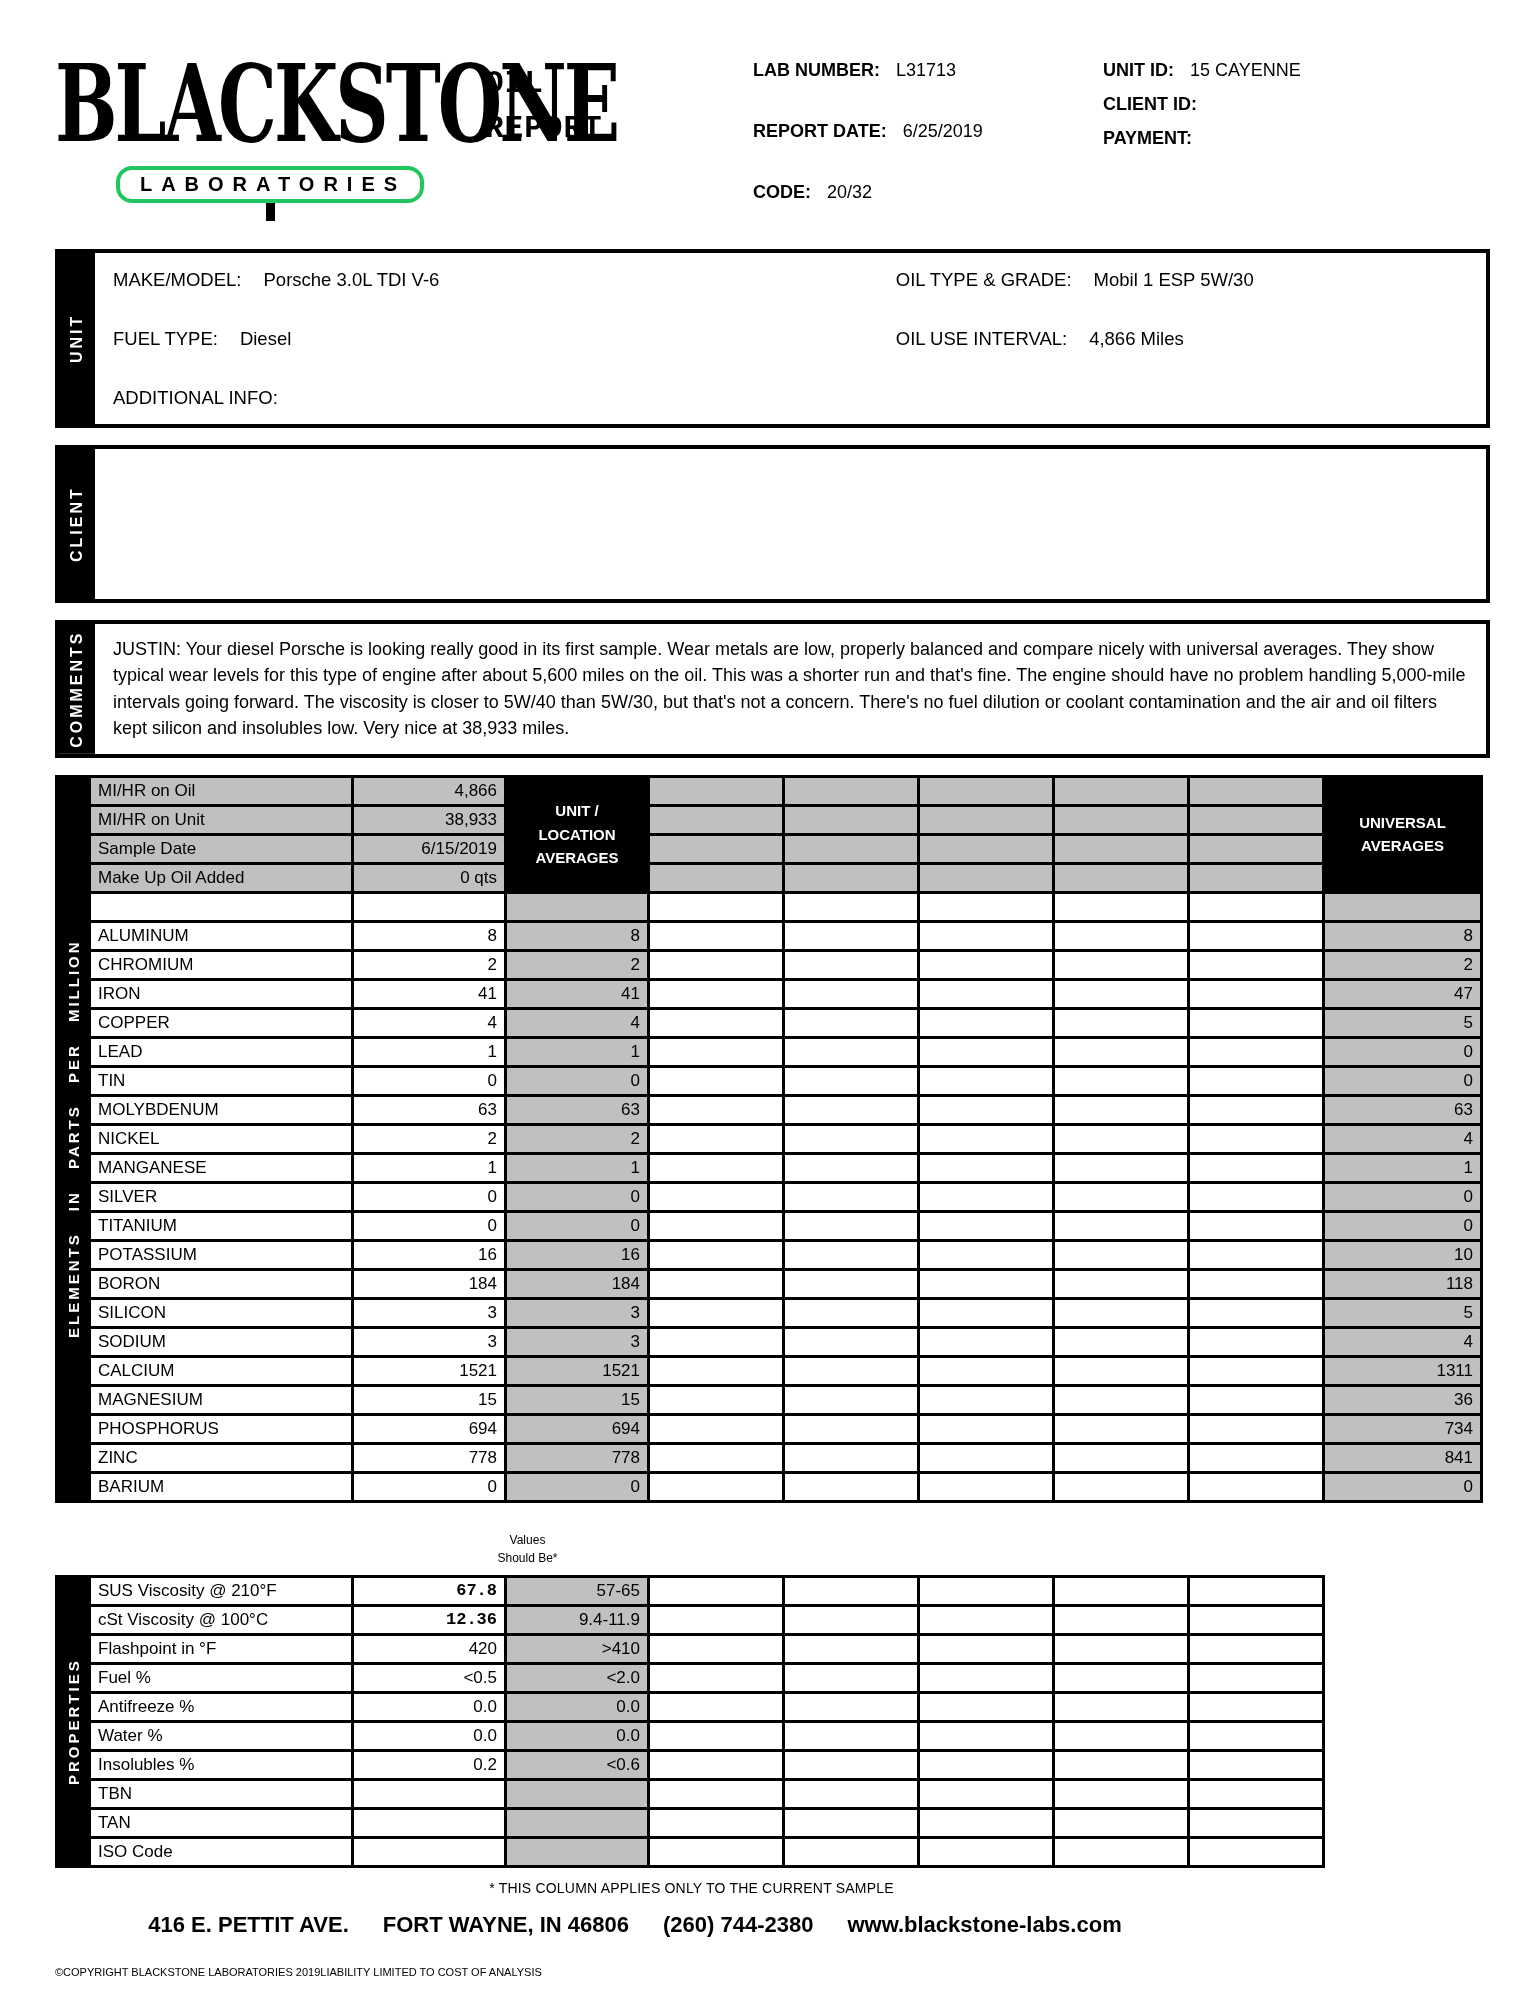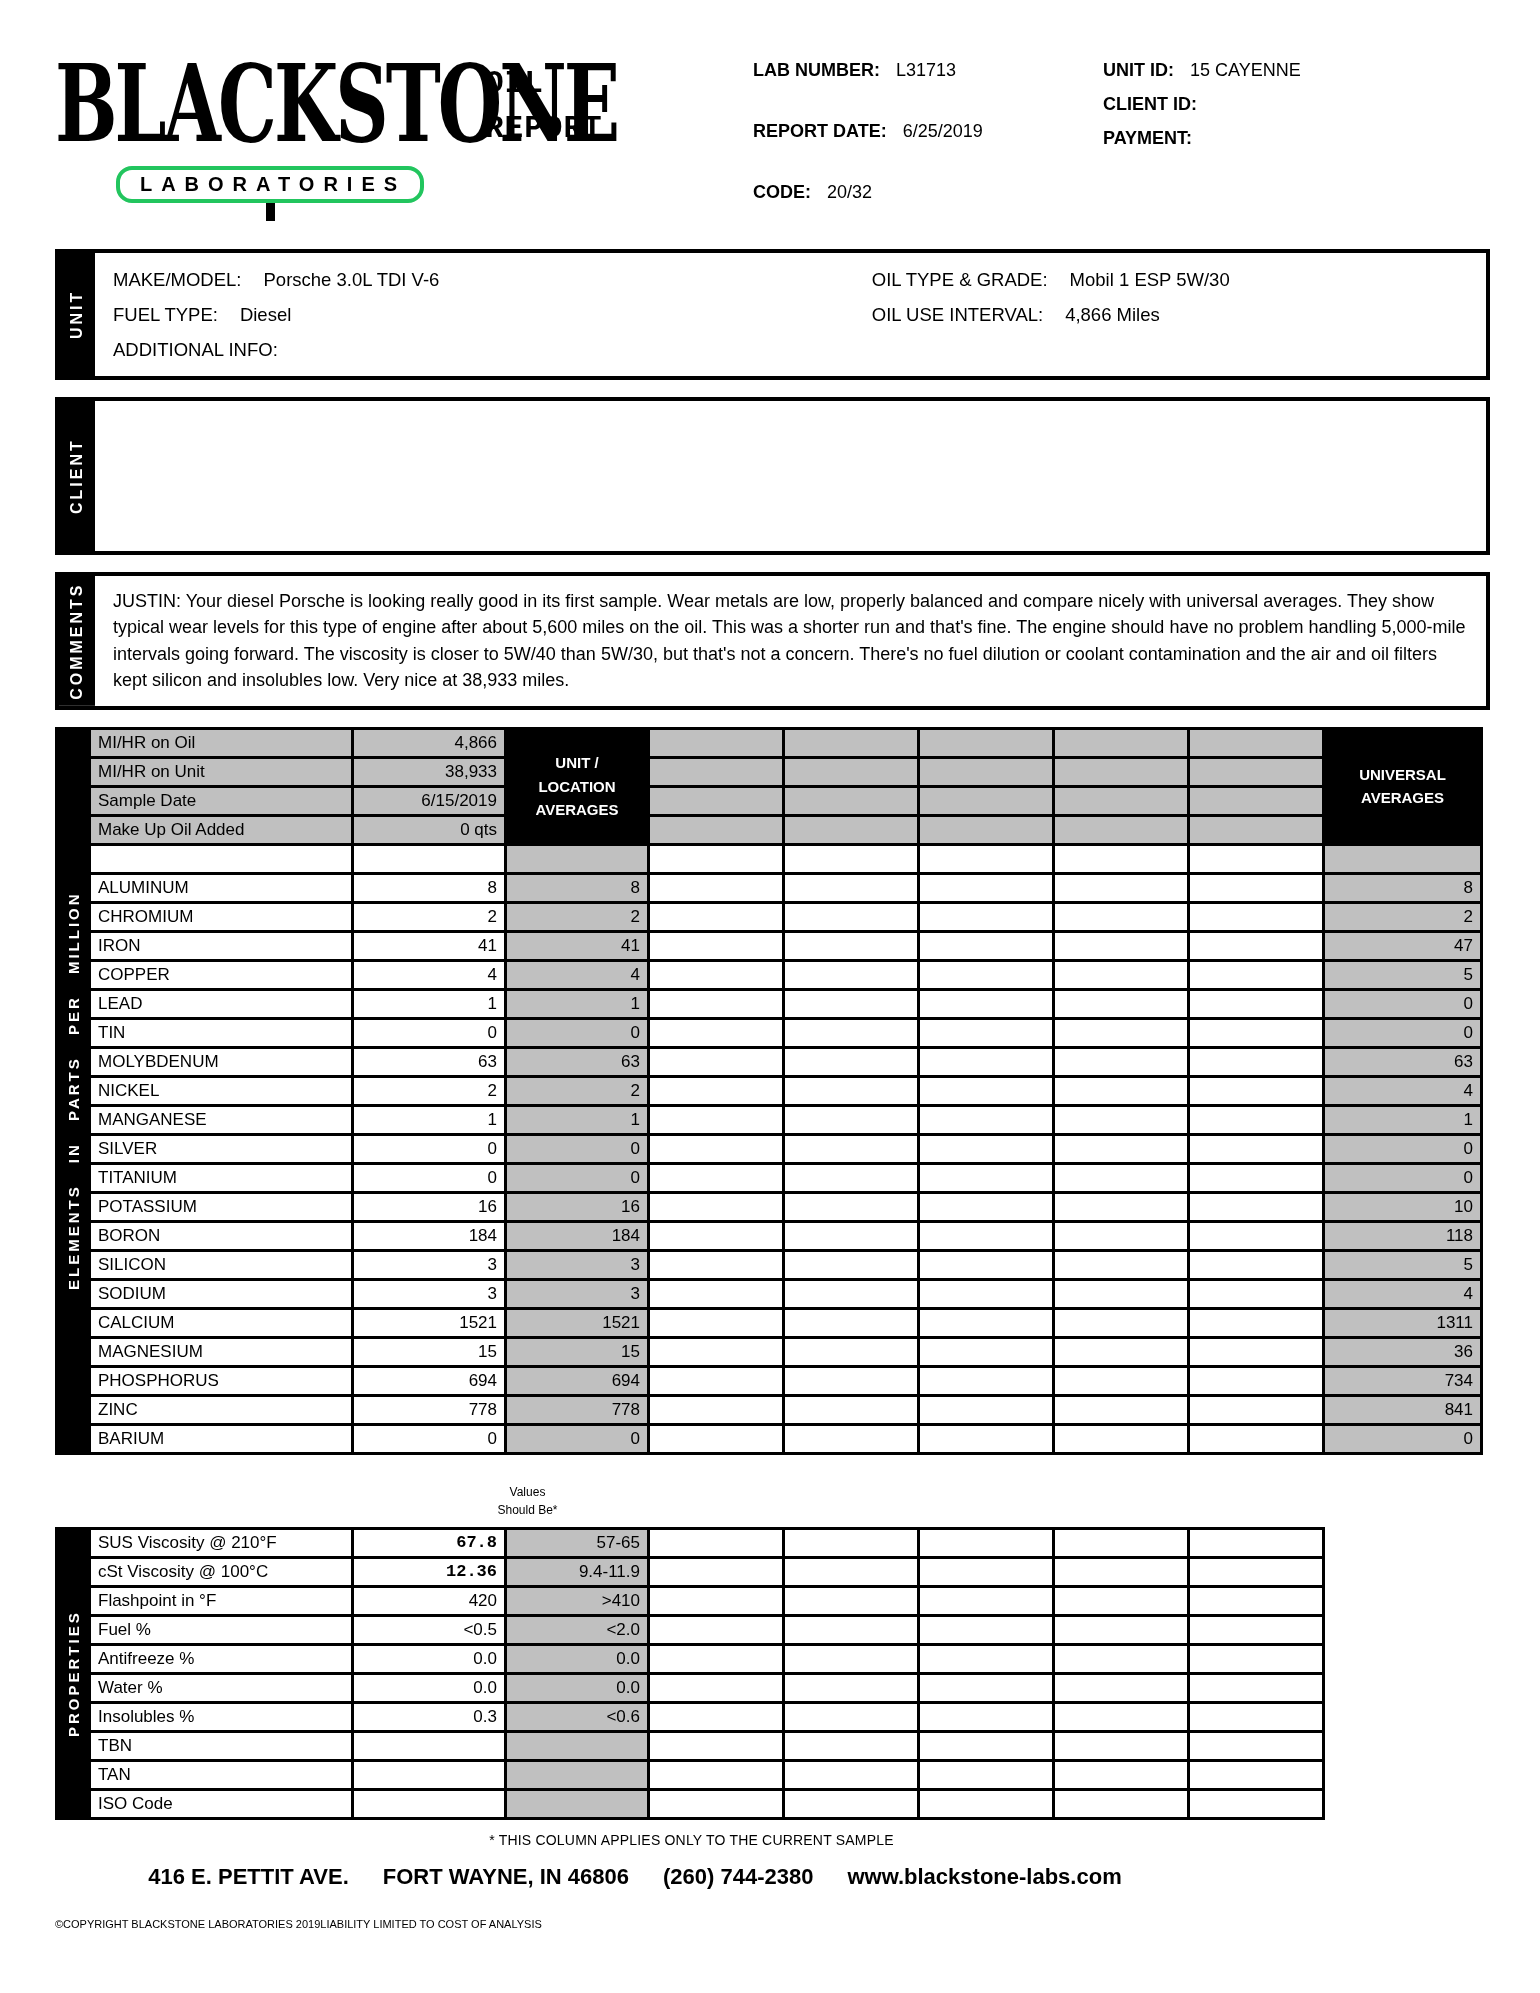--- a/index.html
+++ b/index.html
@@ -41,21 +41,21 @@
   
   .secbox { border: 4px solid #000; display: flex; margin-bottom: 17px; width: 1435px; }
   .side {
     width: 36px; background: #000; color: #fff;
     display: flex; align-items: center; justify-content: center;
     writing-mode: vertical-rl; transform: rotate(180deg);
     font-weight: bold; font-size: 16px; letter-spacing: 3px; word-spacing: 12px;
     flex-shrink: 0;
   }
   .secbody { flex: 1; background: #fff; padding: 9px 18px; }
-  .unit-grid { display: grid; grid-template-columns: 56% 44%; }
+  .unit-grid { display: grid; grid-template-columns: 56% 44%; gap: 24px; }
   .urow { font-size: 18.5px; line-height: 35px; white-space: nowrap; }
   .urow .lbl { margin-right: 22px; }
   .client-body { min-height: 150px; }
   .comments-body { font-size: 18px; line-height: 1.47; padding-top: 12px; padding-bottom: 12px; }
 
   
   .grid { display: grid; gap: 3px; background: #000; border: 3px solid #000; width: fit-content; }
   #egrid { grid-template-columns: 30px 260px 150px 140px repeat(5, 132px) 155px; grid-auto-rows: 26px; }
   #pgrid { grid-template-columns: 30px 260px 150px 140px repeat(5, 132px); grid-auto-rows: 26px; }
   .c { background: #fff; display: flex; align-items: center; font-size: 17px; padding: 0 7px; overflow: hidden; white-space: nowrap; }
@@ -436,21 +436,21 @@
     <div class="c"></div>
     <div class="c left">Water %</div>
     <div class="c right">0.0</div>
     <div class="c gray right">0.0</div>
     <div class="c"></div>
     <div class="c"></div>
     <div class="c"></div>
     <div class="c"></div>
     <div class="c"></div>
     <div class="c left">Insolubles %</div>
-    <div class="c right">0.3</div>
+    <div class="c right">0.2</div>
     <div class="c gray right">&lt;0.6</div>
     <div class="c"></div>
     <div class="c"></div>
     <div class="c"></div>
     <div class="c"></div>
     <div class="c"></div>
     <div class="c left">TBN</div>
     <div class="c right"></div>
     <div class="c gray right"></div>
     <div class="c"></div>

